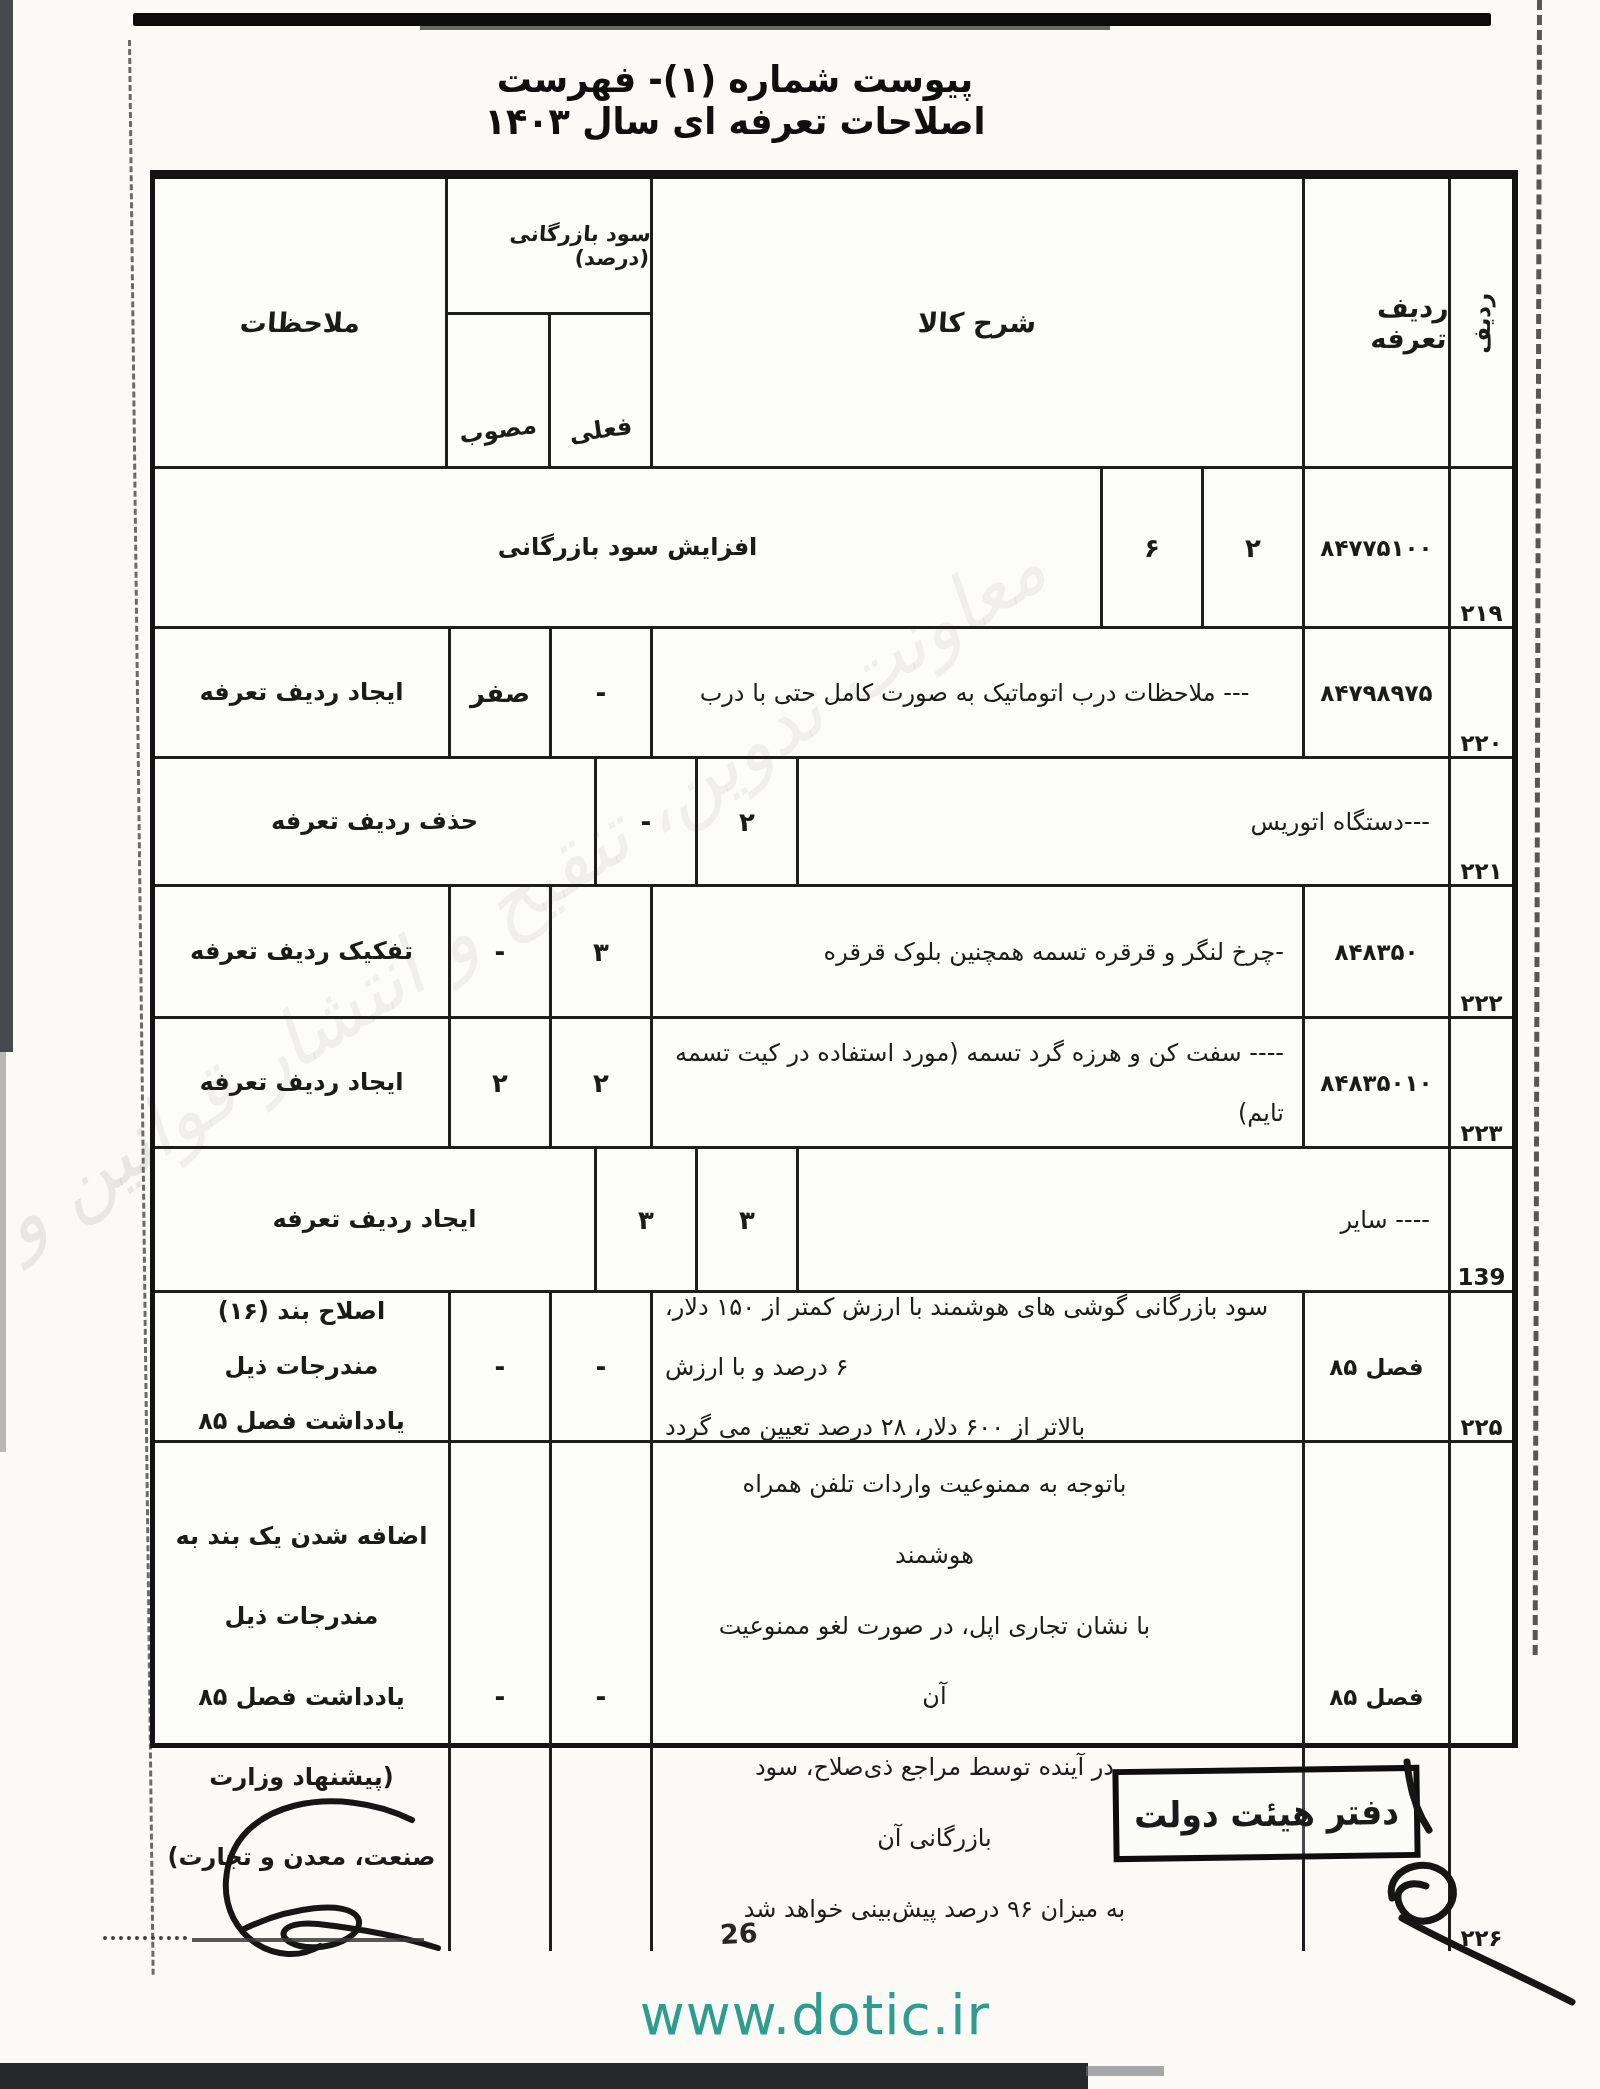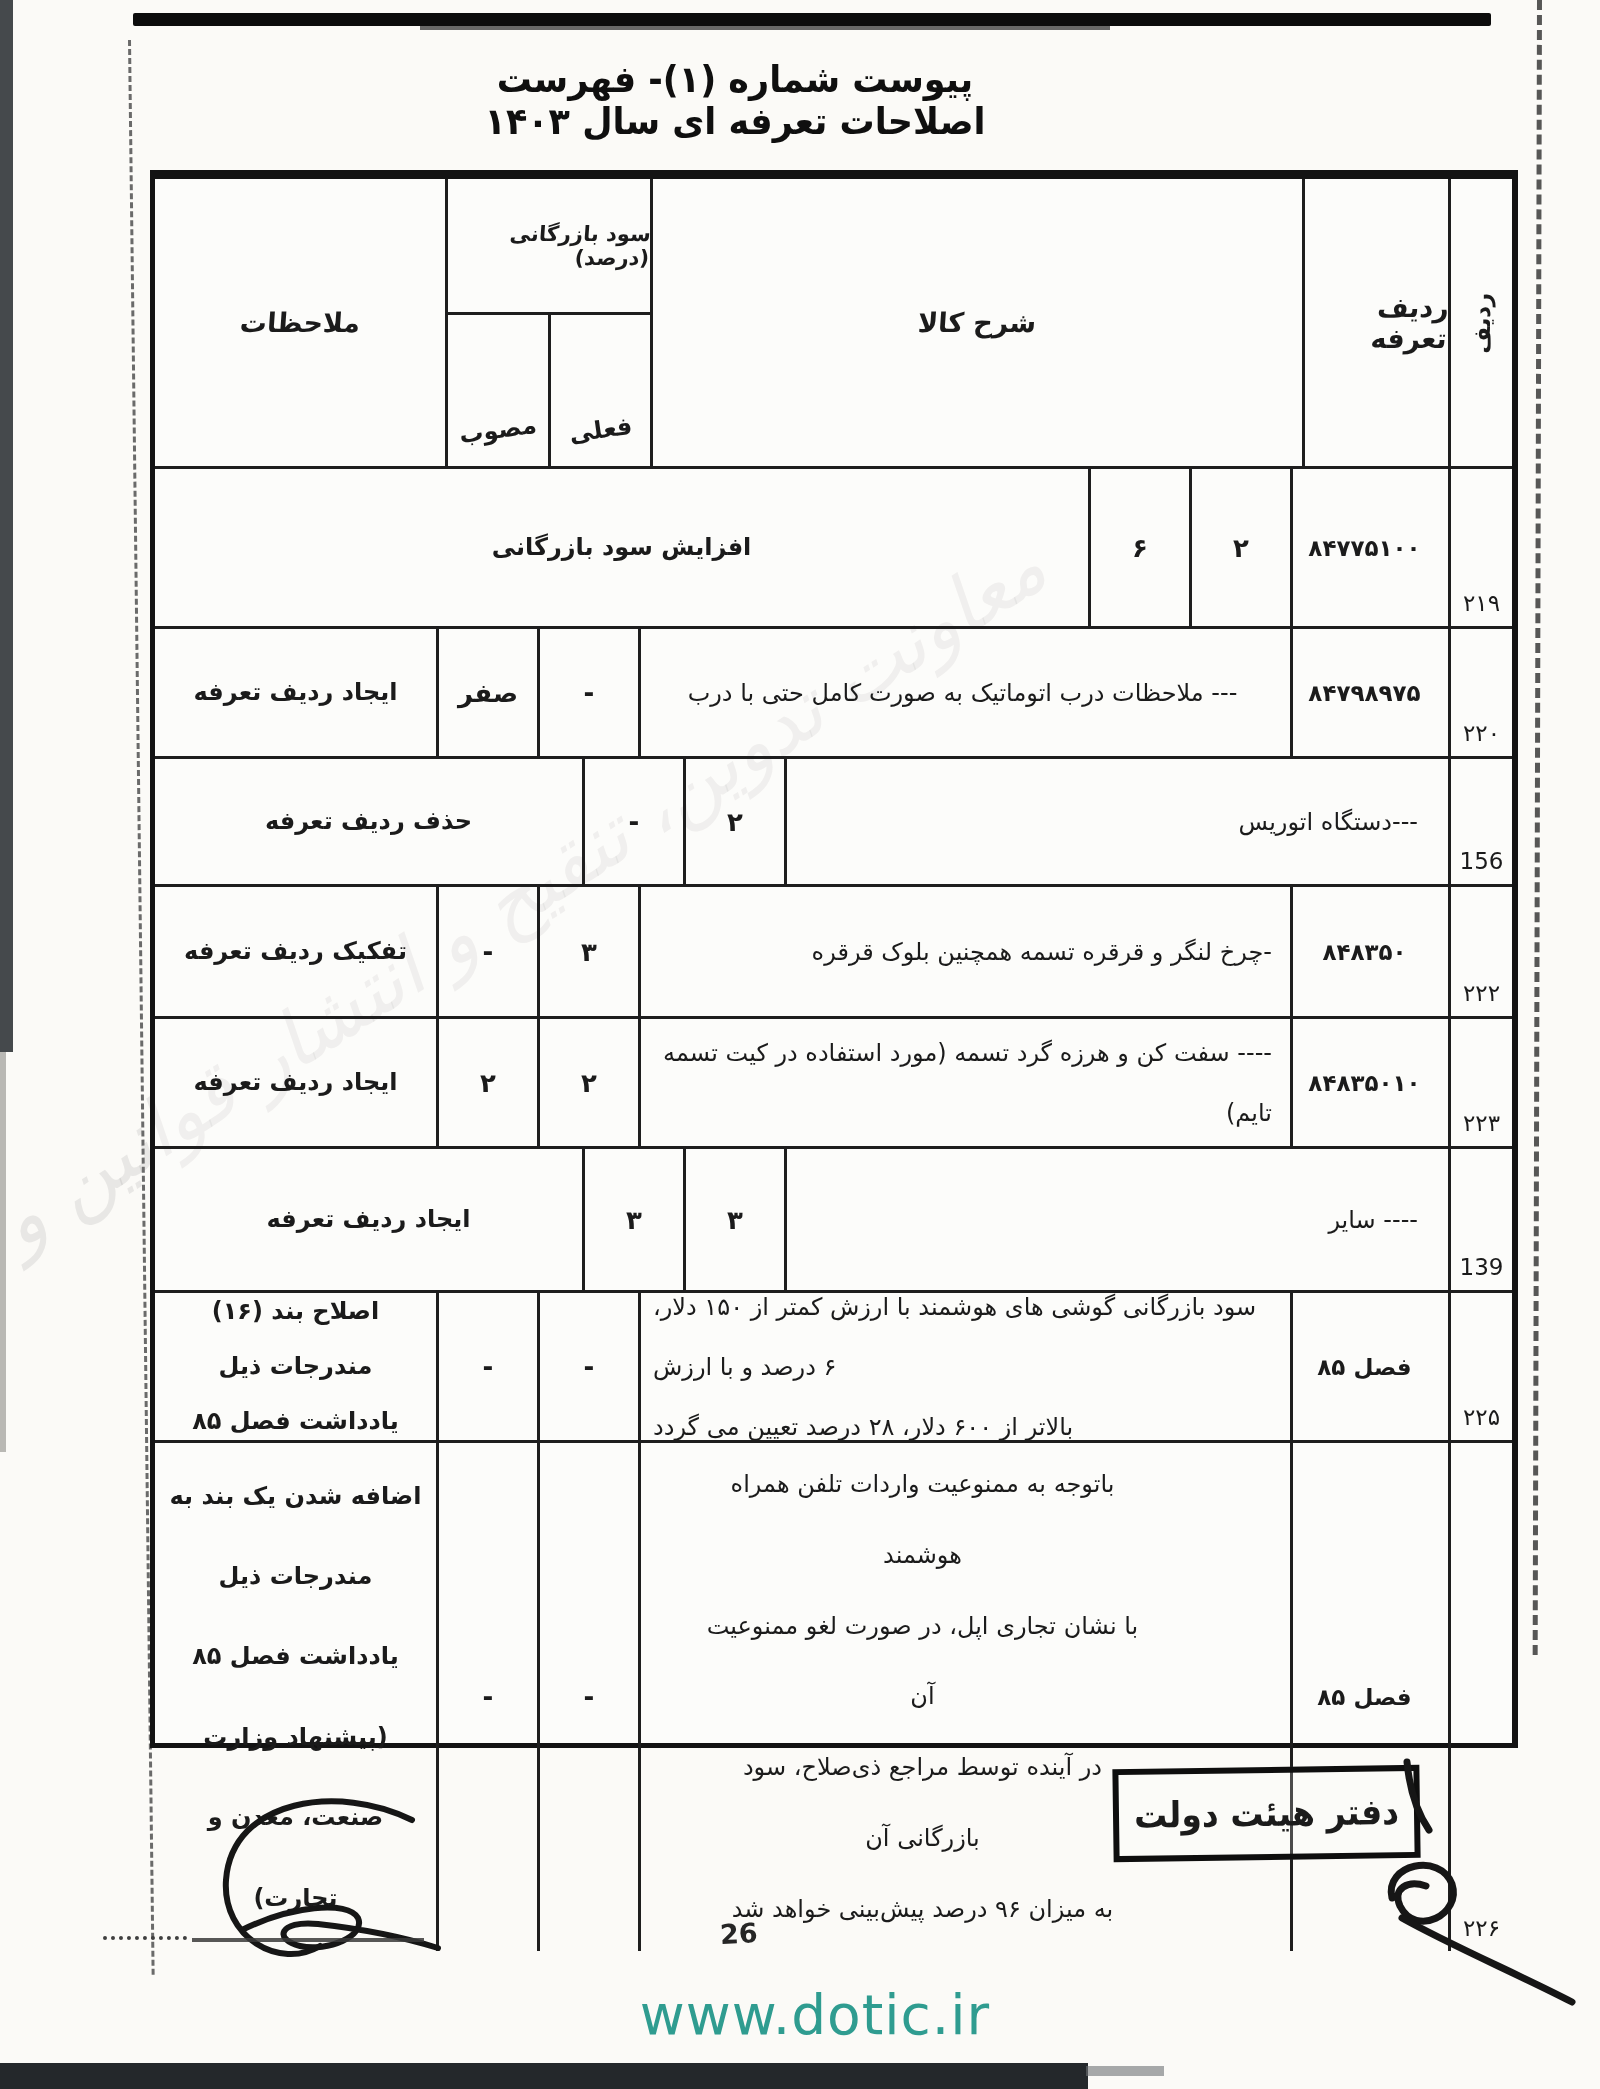--- a/index.html
+++ b/index.html
@@ -55,21 +55,21 @@
   .hdr .hlabel{font-weight:bold;font-size:27px;transform:skewX(-4deg);}
   .rot-label{transform:rotate(-90deg) skewX(-3deg);white-space:nowrap;font-weight:bold;font-size:23px;}
   .profit-wrap{width:205px;flex:0 0 205px;display:flex;flex-direction:column;border-left:3px solid #1e1e1e;box-sizing:border-box;padding:0;}
   .profit-top{height:136px;border-bottom:3px solid #1e1e1e;display:flex;align-items:center;justify-content:center;box-sizing:border-box;}
   .profit-top .hlabel{font-size:21px;}
   .profit-sub{flex:1;display:flex;flex-direction:row;direction:rtl;}
   .profit-sub .sub{flex:1;display:flex;align-items:flex-end;justify-content:center;padding-bottom:22px;box-sizing:border-box;font-weight:bold;font-size:24px;}
   .profit-sub .sub.first{border-left:3px solid #1e1e1e;}
   .profit-sub .sub span{transform:rotate(-8deg);}
 
-  .cell-no{align-items:flex-end;justify-content:center;padding-bottom:10px;font-size:23px;font-weight:normal;margin-left:12px;}
+  .cell-no{align-items:flex-end;justify-content:center;padding-bottom:0;font-size:23px;font-weight:bold;}
   .cell-code{font-size:23px;font-weight:bold;letter-spacing:1px;}
   .cell-desc{font-size:24px;padding:6px 18px 6px 12px;line-height:2.5;justify-content:flex-start;text-align:right;}
   .cell-val{font-size:26px;font-weight:bold;}
   .cell-rem{font-size:24px;font-weight:bold;text-align:center;line-height:2.3;padding:4px 8px;}
   .ml{white-space:pre-line;}
   .align-left{justify-content:flex-start;text-align:left;}
   .desc-center{justify-content:center;text-align:center;}
   .desc-block-left{justify-content:center;text-align:center;padding-left:64px;padding-right:150px;line-height:2.95;}
   .rem-tall{line-height:3.35;font-weight:bold;}
 
@@ -153,21 +153,21 @@
   <div class="trow r2">
     <div class="c col-no cell-no">۲۲۰</div>
     <div class="c col-code cell-code">۸۴۷۹۸۹۷۵</div>
     <div class="c col-desc cell-desc ml desc-center">--- ملاحظات درب اتوماتیک به صورت کامل حتی با درب</div>
     <div class="c col-cur cell-val">-</div>
     <div class="c col-app cell-val">صفر</div>
     <div class="c col-rem cell-rem ml">ایجاد ردیف تعرفه</div>
   </div>
 
   <div class="trow r3">
-    <div class="c col-no cell-no">156</div>
+    <div class="c col-no cell-no">۲۲۱</div>
     <div class="c col-desc cell-desc ml">---دستگاه اتوریس</div>
     <div class="c col-cur cell-val">۲</div>
     <div class="c col-app cell-val">-</div>
     <div class="c col-rem cell-rem ml">حذف ردیف تعرفه</div>
   </div>
 
   <div class="trow r4">
     <div class="c col-no cell-no">۲۲۲</div>
     <div class="c col-code cell-code">۸۴۸۳۵۰</div>
     <div class="c col-desc cell-desc ml">-چرخ لنگر و قرقره تسمه همچنین بلوک قرقره</div>

